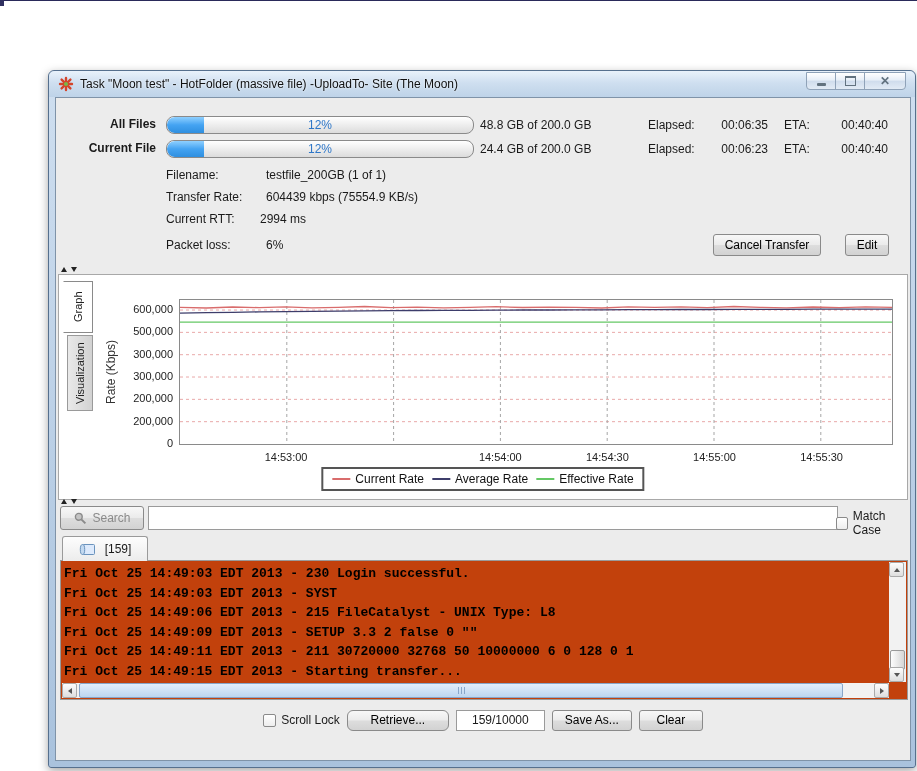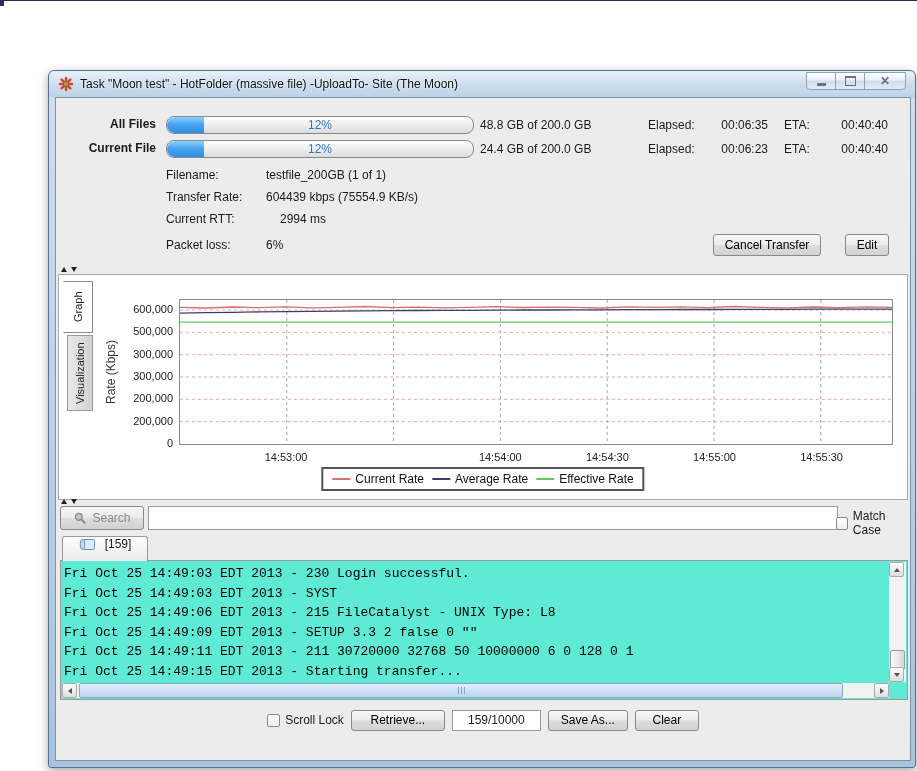--- a/index.html
+++ b/index.html
@@ -67,23 +67,23 @@
   .legend .dash{width:18px;height:2px;}
 
   
   .search-btn{position:absolute;left:4px;top:408px;width:84px;height:24px;gap:5px;color:#8a8a8a;}
   .search-input{position:absolute;left:92px;top:408px;width:680px;height:22px;border:1px solid #9a9a9a;
                 background:#fff;font-size:12px;padding:0 4px;box-sizing:content-box;}
   .checkbox{width:13px;height:13px;box-sizing:border-box;border:1px solid #8a8a8a;border-radius:2px;
             background:linear-gradient(#fff,#ededed);}
   .log-tab{position:absolute;left:6px;top:438px;width:86px;height:25px;box-sizing:border-box;
            background:linear-gradient(#fdfdfd,#ececec);border:1px solid #9a9a9a;border-bottom:none;
-           border-radius:3px 3px 0 0;display:flex;justify-content:center;gap:8px;z-index:2;}
-  .log-area{position:absolute;left:4px;top:462px;width:848px;height:140px;background:#5eead4;
-            border:1px solid #9a9a9a;box-sizing:border-box;}
+           border-radius:3px 3px 0 0;display:flex;align-items:center;justify-content:center;gap:8px;z-index:2;}
+  .log-area{position:absolute;left:4px;top:462px;width:848px;height:140px;background:#c2410c;
+            border:1px solid #9a9a9a;box-sizing:border-box;font-weight:bold;}
   .log-text{position:absolute;left:3px;top:3px;right:20px;bottom:17px;overflow:hidden;
             font-family:"Liberation Mono","DejaVu Sans Mono",monospace;font-size:13px;line-height:19.5px;
             white-space:pre;color:#000;}
   .vsb{position:absolute;right:1px;top:1px;width:17px;bottom:17px;background:#f2f2f2;}
   .hsb{position:absolute;left:1px;right:18px;bottom:1px;height:15px;background:#f2f2f2;}
   .sb-btn{position:absolute;box-sizing:border-box;border:1px solid #aaa;border-radius:2px;
           background:linear-gradient(#fdfdfd,#dedede);display:flex;align-items:center;justify-content:center;}
   .tri.s-up{border-left:3px solid transparent;border-right:3px solid transparent;border-bottom:4px solid #555;}
   .tri.s-down{border-left:3px solid transparent;border-right:3px solid transparent;border-top:4px solid #555;}
   .tri.s-left{border-top:3px solid transparent;border-bottom:3px solid transparent;border-right:4px solid #555;}
@@ -158,21 +158,21 @@
       <div class="abs" style="left:592px;top:44px;">Elapsed:</div>
       <div class="abs" style="left:648px;top:44px;width:64px;text-align:right;">00:06:23</div>
       <div class="abs" style="left:728px;top:44px;">ETA:</div>
       <div class="abs" style="left:770px;top:44px;width:62px;text-align:right;">00:40:40</div>
 
       <div class="abs" style="left:110px;top:70px;">Filename:</div>
       <div class="abs" style="left:210px;top:70px;">testfile_200GB (1 of 1)</div>
       <div class="abs" style="left:110px;top:92px;">Transfer Rate:</div>
       <div class="abs" style="left:210px;top:92px;">604439 kbps (75554.9 KB/s)</div>
       <div class="abs" style="left:110px;top:114px;">Current RTT:</div>
-      <div class="abs" style="left:224px;top:114px;">2994 ms</div>
+      <div class="abs" style="left:204px;top:114px;">2994 ms</div>
       <div class="abs" style="left:110px;top:140px;">Packet loss:</div>
       <div class="abs" style="left:210px;top:140px;">6%</div>
 
       <button class="btn abs" style="left:657px;top:136px;width:108px;height:22px;">Cancel Transfer</button>
       <button class="btn abs" style="left:789px;top:136px;width:44px;height:22px;">Edit</button>
 
       <div class="splitter" style="left:5px;top:168px;">
         <span class="tri up"></span>
         <span class="tri down"></span>
       </div>
@@ -283,21 +283,21 @@
               <span class="tri s-right"></span>
             </div>
         </div>
       </div>
 
       <div class="bottom-row">
         <div class="cb-wrap">
           <span class="checkbox"></span>
           <span>Scroll Lock</span>
         </div>
-        <button class="btn" style="width:94px;height:21px;">Retrieve...</button>
+        <button class="btn" style="width:102px;height:21px;border-radius:6px;">Retrieve...</button>
         <div class="counter">159/10000</div>
         <button class="btn" style="width:80px;height:21px;">Save As...</button>
         <button class="btn" style="width:64px;height:21px;">Clear</button>
       </div>
 
     </div>
   </div>
 </div>
 
 </body></html>

